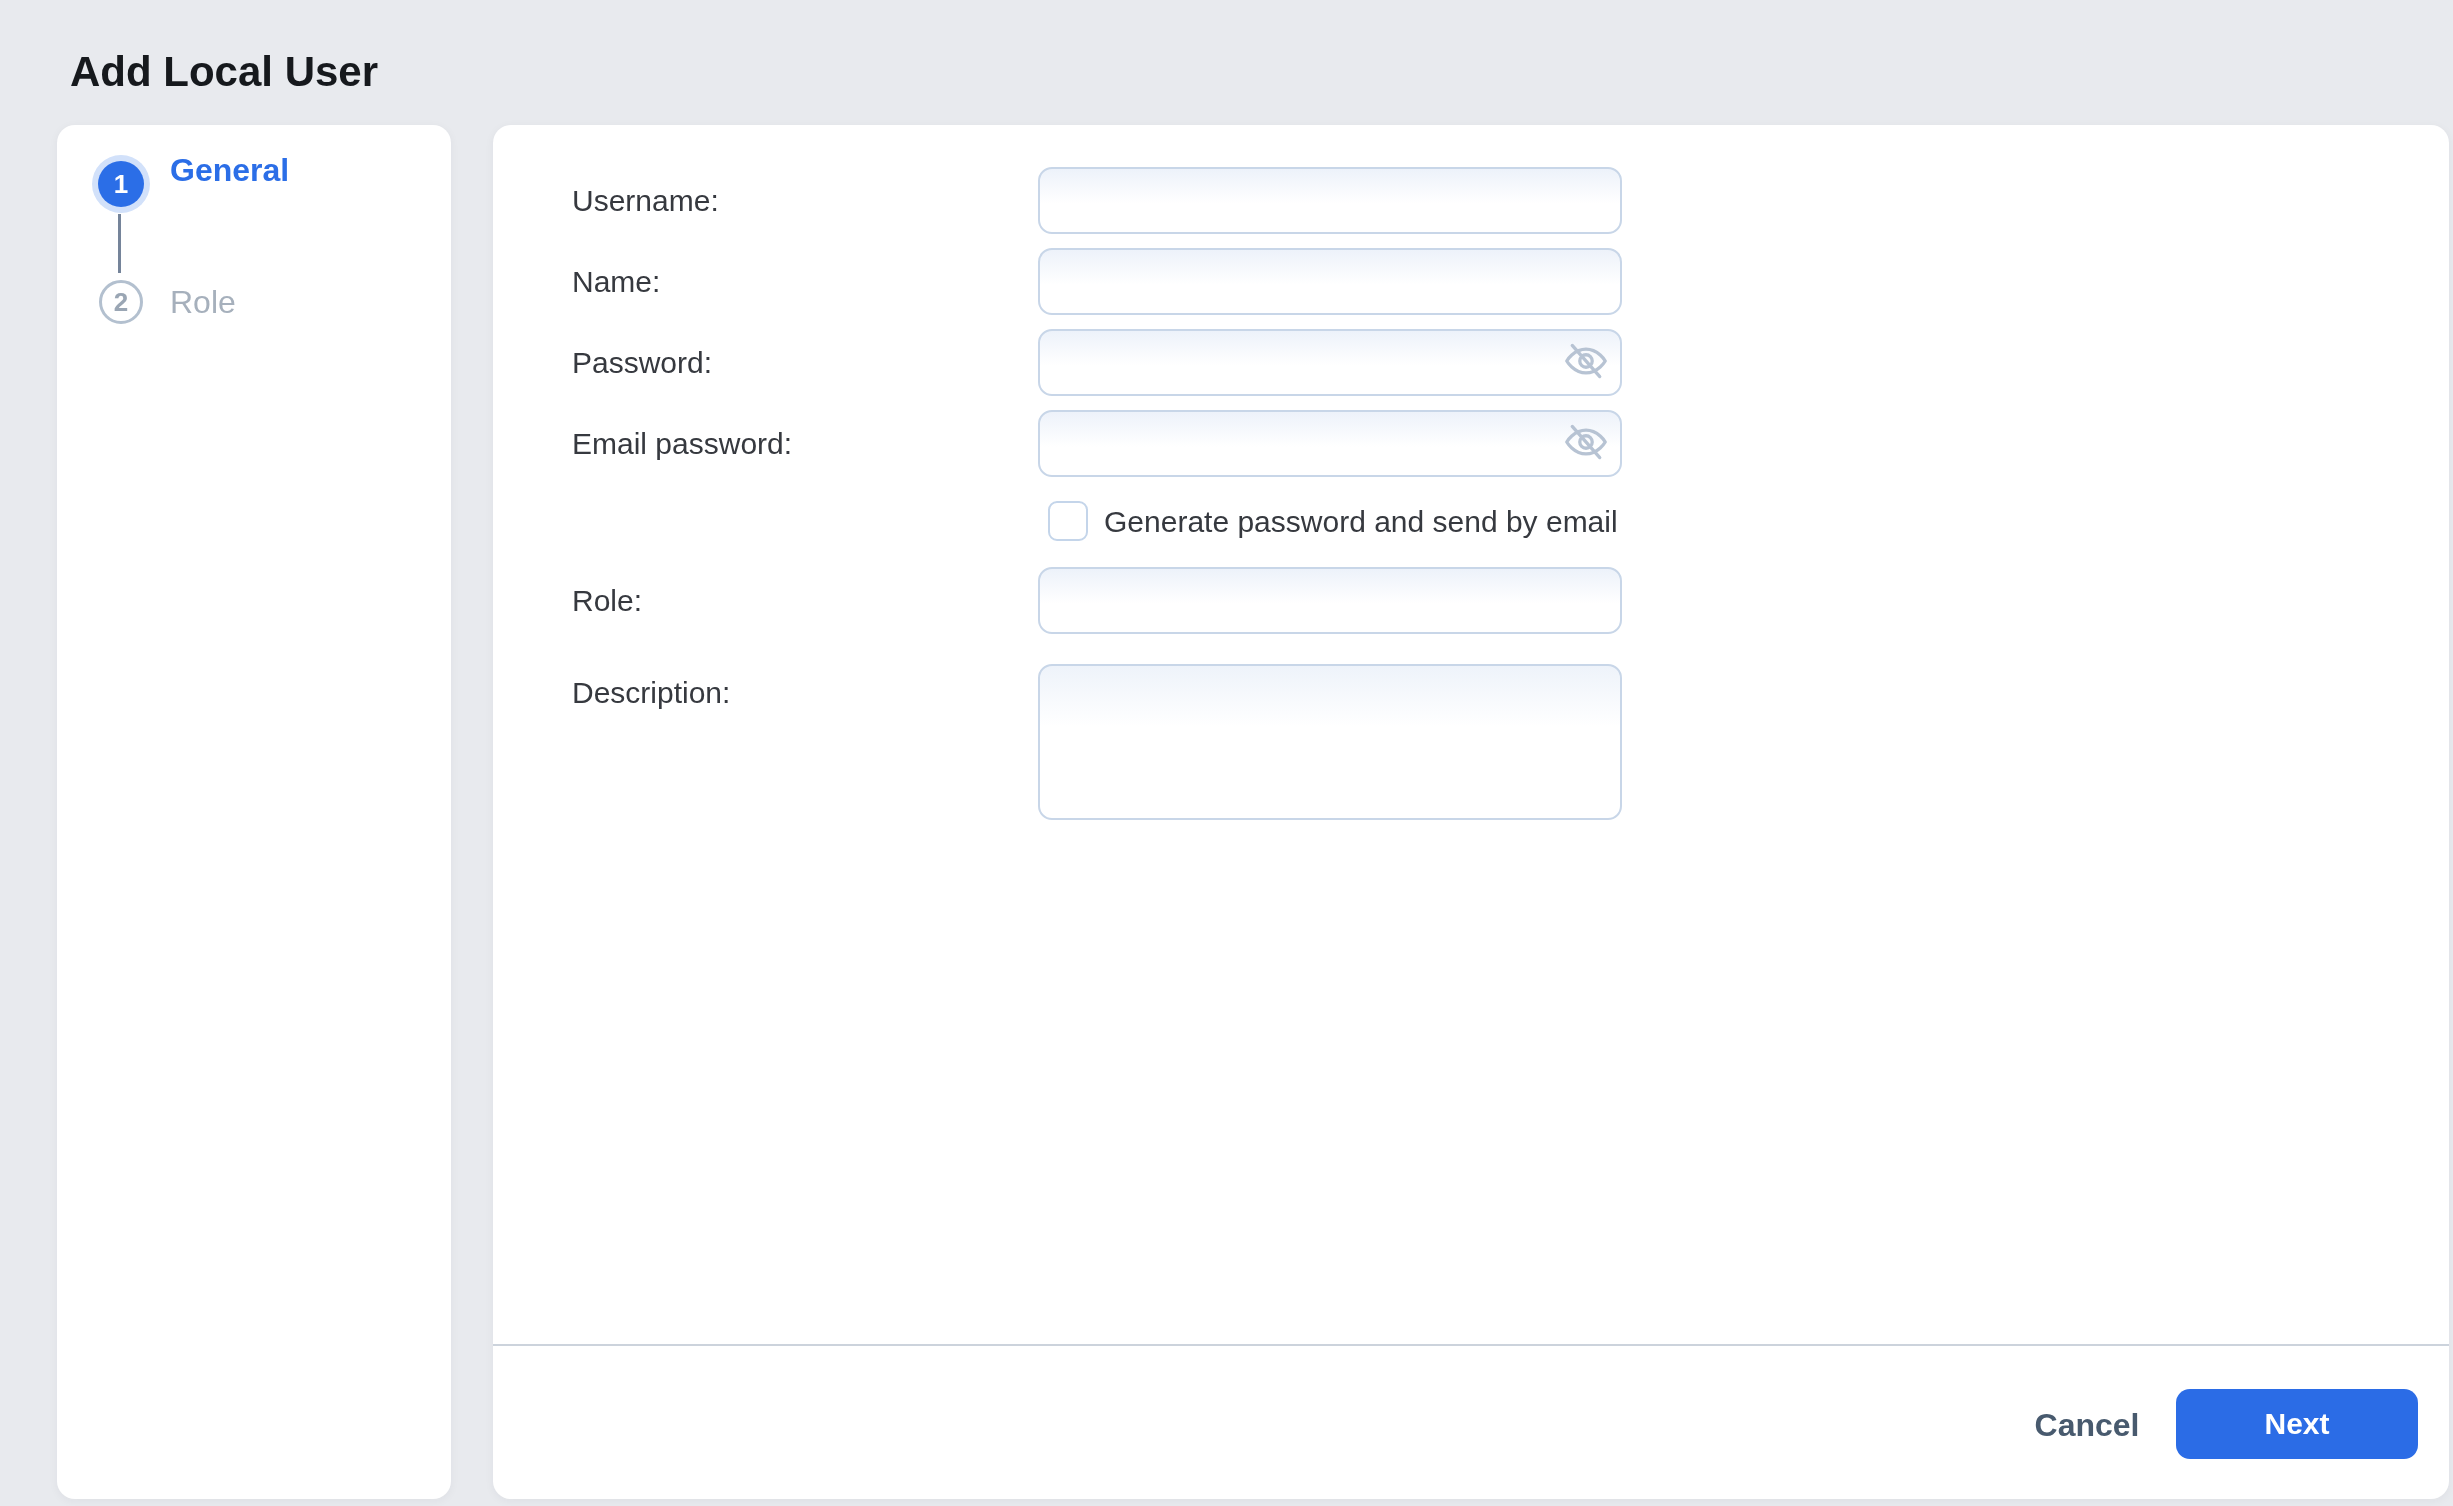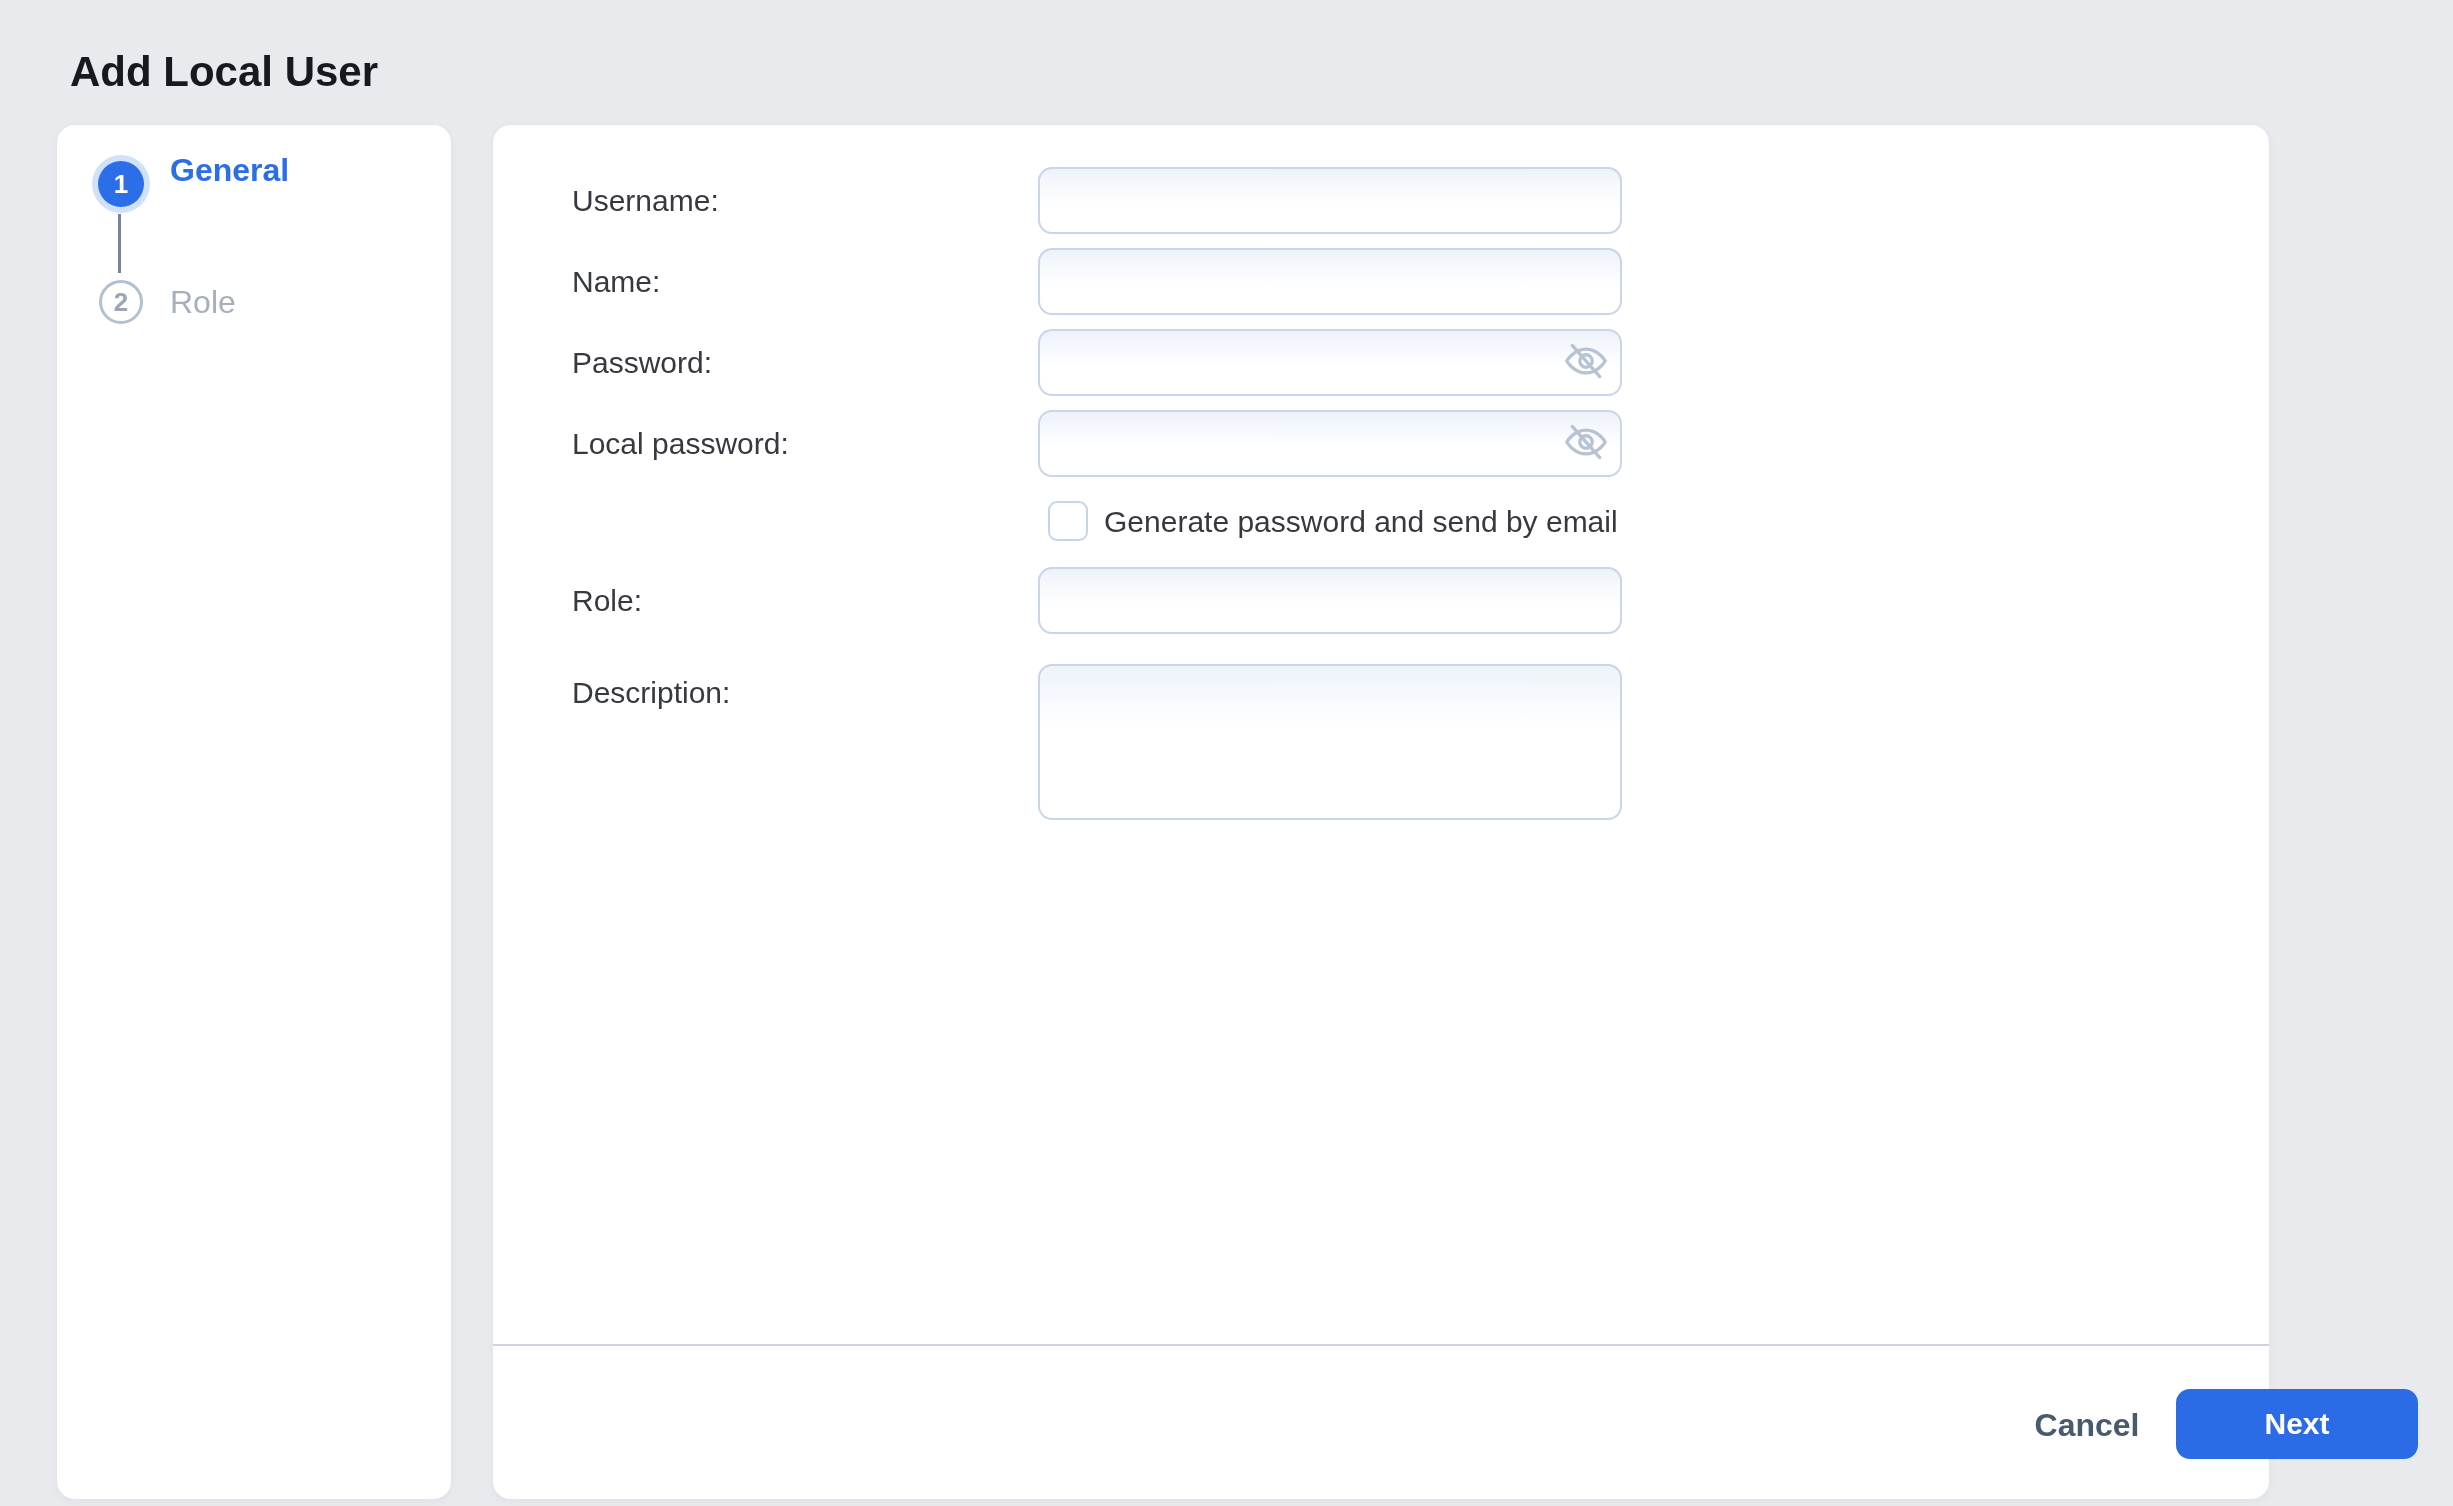--- a/index.html
+++ b/index.html
@@ -15,21 +15,21 @@
     position: absolute; left: 57px; top: 36px;
     font-size: 42px; font-weight: bold; color: #16191d;
     line-height: 46px; letter-spacing: 0px; margin: 13px;
   }
   .card {
     position: absolute; top: 125px; height: 1374px;
     background: #ffffff; border-radius: 18px;
     box-shadow: 0 2px 10px rgba(30, 40, 60, 0.05);
   }
   .wizard-card { left: 57px; width: 394px; }
-  .form-card  { left: 493px; width: 1776px; }
+  .form-card  { left: 493px; width: 1956px; }
 
   
   .step-circle {
     position: absolute; box-sizing: border-box;
     display: flex; align-items: center; justify-content: center;
     border-radius: 50%;
     font-size: 26px; font-weight: bold;
   }
   .step-circle.active {
     left: 41px; top: 36px; width: 46px; height: 46px;
@@ -161,21 +161,21 @@
             <path d="M1.5 12s3.8-6.5 10.5-6.5S22.5 12 22.5 12s-3.8 6.5-10.5 6.5S1.5 12 1.5 12z"></path>
             <circle cx="12" cy="12" r="3.4"></circle>
             <line x1="4.5" y1="3.5" x2="19.5" y2="20.5"></line>
           </svg>
         </span>
       </button>
     </div>
   </div>
 
   <div class="form-row" style="top:285px;">
-    <span class="field-label">Local password:</span>
+    <span class="field-label">Email password:</span>
     <div class="input-wrap">
       <input type="password" class="text-input" value="" style="">
       <button class="eye-btn">
         <span>
           <svg viewBox="0 0 24 24" fill="none" stroke="currentColor" stroke-width="1.8" stroke-linecap="round" stroke-linejoin="round">
             <path d="M1.5 12s3.8-6.5 10.5-6.5S22.5 12 22.5 12s-3.8 6.5-10.5 6.5S1.5 12 1.5 12z"></path>
             <circle cx="12" cy="12" r="3.4"></circle>
             <line x1="4.5" y1="3.5" x2="19.5" y2="20.5"></line>
           </svg>
         </span>

